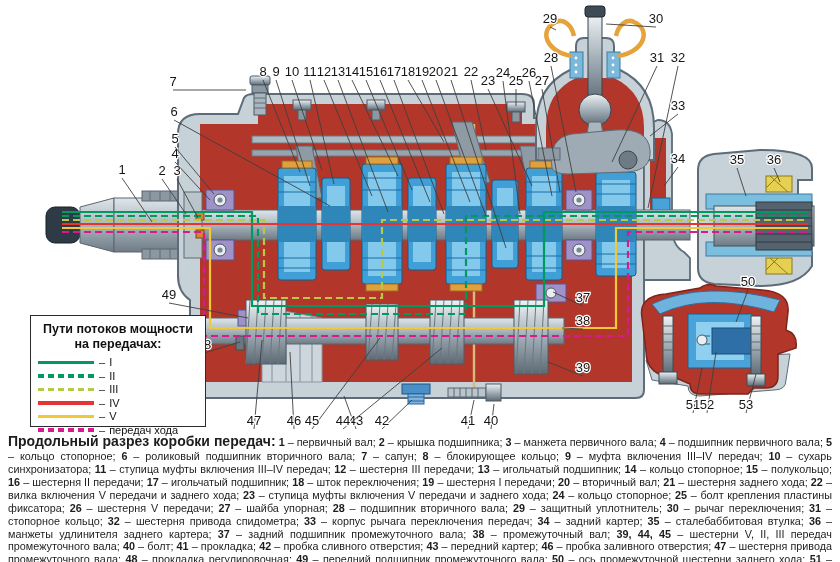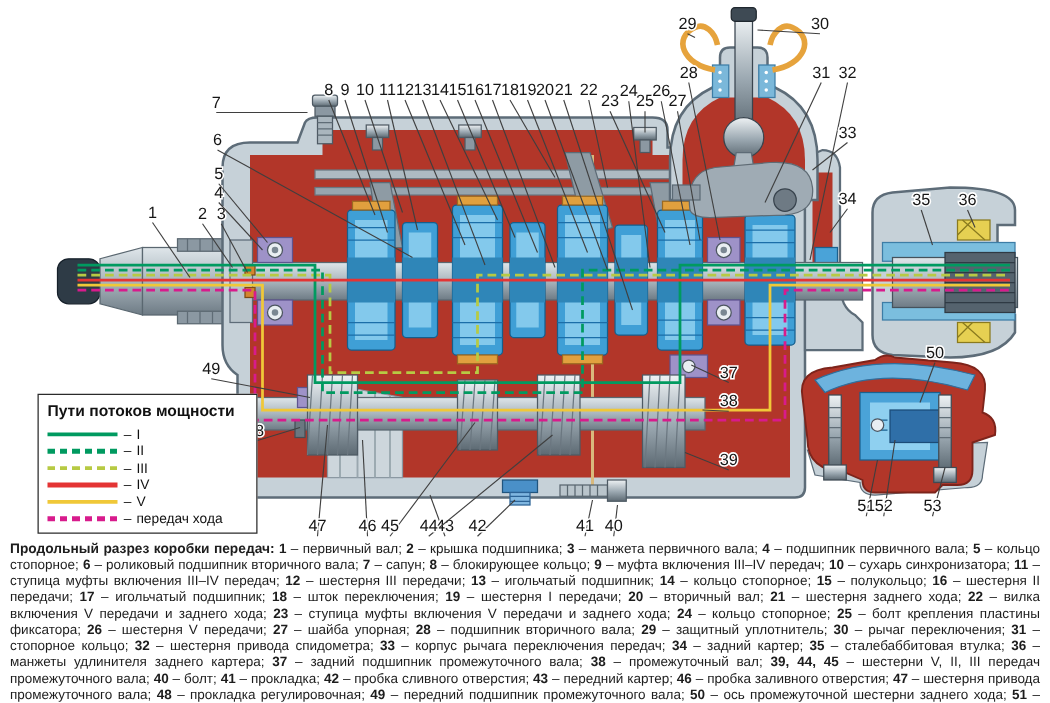--- a/index.html
+++ b/index.html
@@ -3,29 +3,29 @@
 <meta charset="utf-8">
 <style>
   html,body{margin:0;padding:0;background:#fff;}
   body{width:840px;height:562px;overflow:hidden;font-family:"Liberation Sans",sans-serif;}
   #stage{position:relative;width:840px;height:562px;background:#fff;}
   #gbx{position:absolute;left:0;top:0;}
   #gbx text.co{font:13px "Liberation Sans",sans-serif;fill:#151515;text-anchor:middle;
        paint-order:stroke;stroke:#ffffff;stroke-width:2.5px;}
   .legend-box{position:absolute;left:30px;top:315px;width:176px;height:112px;
        background:#fff;border:1.6px solid #2b2b2b;box-sizing:border-box;padding:6px 7px 4px 7px;z-index:5;}
-  .legend-title{font-weight:bold;font-size:12.5px;line-height:1.18;text-align:left;color:#111;}
+  .legend-title{font-weight:bold;font-size:12.5px;line-height:1.18;text-align:center;color:#111;}
   .legend-items{margin-top:4px;}
   .legend-row{display:flex;align-items:center;height:13.5px;}
   .legend-sample{width:56px;height:3.5px;flex:0 0 auto;}
   .legend-dash{font-size:11px;color:#222;margin:0 4px 0 5px;}
   .legend-label{font-size:11px;color:#111;white-space:nowrap;}
   .caption{position:absolute;left:8px;top:433px;width:824px;font-size:10.8px;line-height:1.2;
        text-align:justify;color:#1d1d1d;z-index:4;}
-  .caption .cap-title{font-weight:bold;font-size:11px;}
+  .caption .cap-title{font-weight:bold;font-size:14px;}
   .caption b{font-weight:bold;}
 </style>
 </head>
 <body>
 
 <div id="stage">
 
   <svg id="gbx" width="840" height="432" viewBox="0 0 840 432" xmlns="http://www.w3.org/2000/svg">
     <defs>
       <linearGradient id="shaftG" x1="0" y1="0" x2="0" y2="1">
@@ -377,20 +377,21 @@
         <line x1="707" y1="413" x2="716" y2="352" stroke="#3f3f3f" stroke-width="0.9"></line>
         <text x="707" y="409" class="co">52</text>
         <line x1="746" y1="413" x2="756" y2="374" stroke="#3f3f3f" stroke-width="0.9"></line>
         <text x="746" y="409" class="co">53</text>
       </g>
   </svg>
 
   <div class="legend-box">
     <div class="legend-title">
       <div>Пути потоков мощности</div>
+      <div>на передачах:</div>
     </div>
     <div class="legend-items">
         <div class="legend-row">
           <div class="legend-sample" style="background: rgb(0, 154, 96);"></div>
           <span class="legend-dash">–</span>
           <span class="legend-label">I</span>
         </div>
         <div class="legend-row">
           <div class="legend-sample" style="background: repeating-linear-gradient(90deg, rgb(0, 154, 96) 0px, rgb(0, 154, 96) 6px, transparent 6px, transparent 10px);"></div>
           <span class="legend-dash">–</span>

